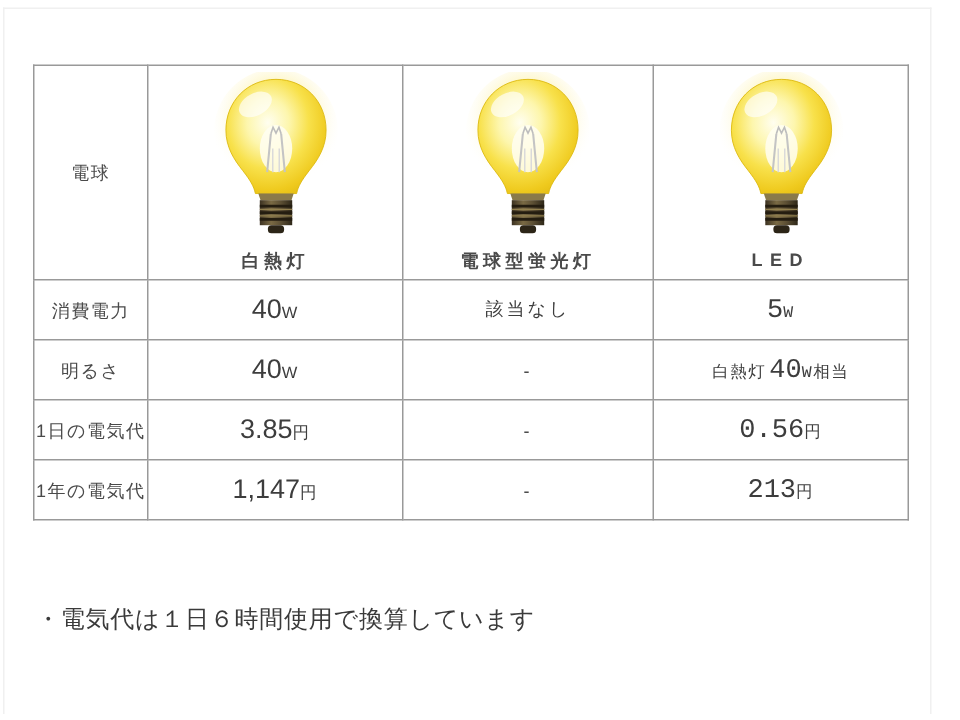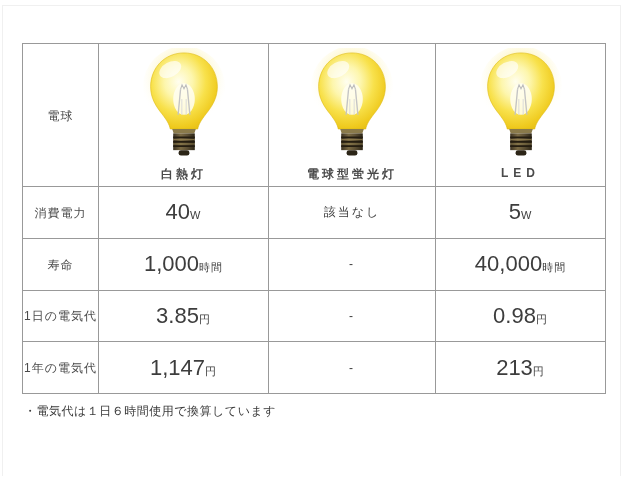--- a/index.html
+++ b/index.html
@@ -6,47 +6,47 @@
   body{
     width:640px;height:480px;position:relative;background:#ffffff;
     font-family:"Liberation Sans","DejaVu Sans",sans-serif;
     color:#3f3f3f;overflow:hidden;
   }
   .page-frame{
     position:absolute;left:2px;top:5px;width:617px;height:470px;
     border:1px solid #f0f0f0;border-bottom:none;pointer-events:none;
   }
   table.compare{
-    position:absolute;left:22px;top:43px;width:583px;height:351px;
+    position:absolute;left:22px;top:43px;width:583px;height:304px;
     border-collapse:collapse;table-layout:fixed;
   }
   table.compare th,table.compare td{
     border:1px solid #999999;text-align:center;vertical-align:middle;
     padding:0;background:#ffffff;
   }
   tr.header-row{height:143px;}
   .corner-label,.row-label{
     font-size:12px;font-weight:normal;color:#4a4a4a;
     letter-spacing:1px;white-space:nowrap;
   }
   .bulb-cell{vertical-align:top;}
   .bulb-wrap{display:flex;flex-direction:column;align-items:center;height:100%;}
   .bulb-wrap svg.bulb{width:92px;height:110px;margin-top:4px;display:block;}
   .col-label{
     font-size:12px;color:#4a4a4a;letter-spacing:3px;margin-top:8px;white-space:nowrap;
   }
   .col-label.led{letter-spacing:5px;}
   td.value-cell{font-size:12px;color:#3d3d3d;}
-  td.led-col{background:#fbe8dc;}
+  td.led-col{background:#fbe8dc;font-family:Liberation Mono, monospace;}
   .pre{font-size:11px;letter-spacing:1px;margin-right:2px;}
-  .num{font-size:22px;letter-spacing:0;}
+  .num{font-size:18px;letter-spacing:0;}
   .unit{font-size:11px;letter-spacing:1px;}
   .txt{font-size:12px;letter-spacing:2px;text-align:right;}
   .footnote{
-    position:absolute;left:24px;top:403px;font-size:12px;color:#3a3a3a;
+    position:absolute;left:24px;top:403px;font-size:16px;color:#3a3a3a;
     letter-spacing:0.5px;
   }
   .hidden-defs{position:absolute;width:0;height:0;overflow:hidden;}
 </style>
 </head>
 <body>
 
 <svg class="hidden-defs" aria-hidden="true">
   <defs>
     <radialGradient id="glowGrad" cx="50%" cy="40%" r="55%">
@@ -130,44 +130,44 @@
       <span class="num">40</span><span class="unit">W</span>
     </td>
     <td class="value-cell">
       <span class="txt">該当なし</span>
     </td>
     <td class="value-cell led-col">
       <span class="num">5</span><span class="unit">W</span>
     </td>
   </tr>
 
-
   <tr>
-    <th><span class="row-label">寿命</span></th>
+    <th><span class="row-label">明るさ</span></th>
     <td class="value-cell">
-      <span class="num">1,000</span><span class="unit">時間</span>
+      <span class="num">40</span><span class="unit">W</span>
     </td>
     <td class="value-cell">
       <span class="txt">-</span>
     </td>
     <td class="value-cell led-col">
-      <span class="num">40,000</span><span class="unit">時間</span>
+      <span class="pre">白熱灯</span><span class="num">40</span><span class="unit">W相当</span>
     </td>
   </tr>
+
 
   <tr>
     <th><span class="row-label">1日の電気代</span></th>
     <td class="value-cell">
       <span class="num">3.85</span><span class="unit">円</span>
     </td>
     <td class="value-cell">
       <span class="txt">-</span>
     </td>
     <td class="value-cell led-col">
-      <span class="num">0.98</span><span class="unit">円</span>
+      <span class="num">0.56</span><span class="unit">円</span>
     </td>
   </tr>
 
   <tr>
     <th><span class="row-label">1年の電気代</span></th>
     <td class="value-cell">
       <span class="num">1,147</span><span class="unit">円</span>
     </td>
     <td class="value-cell">
       <span class="txt">-</span>

